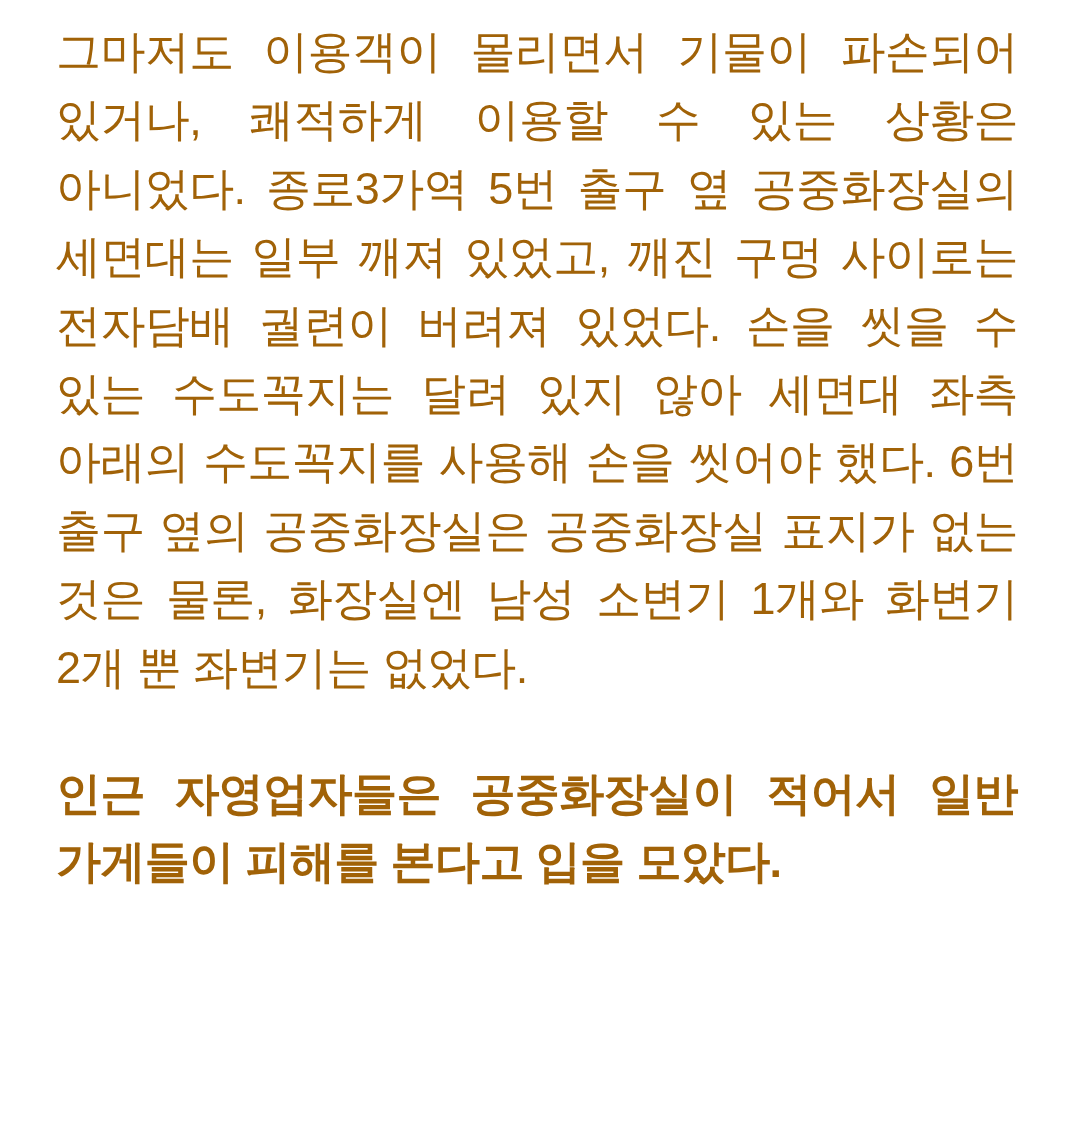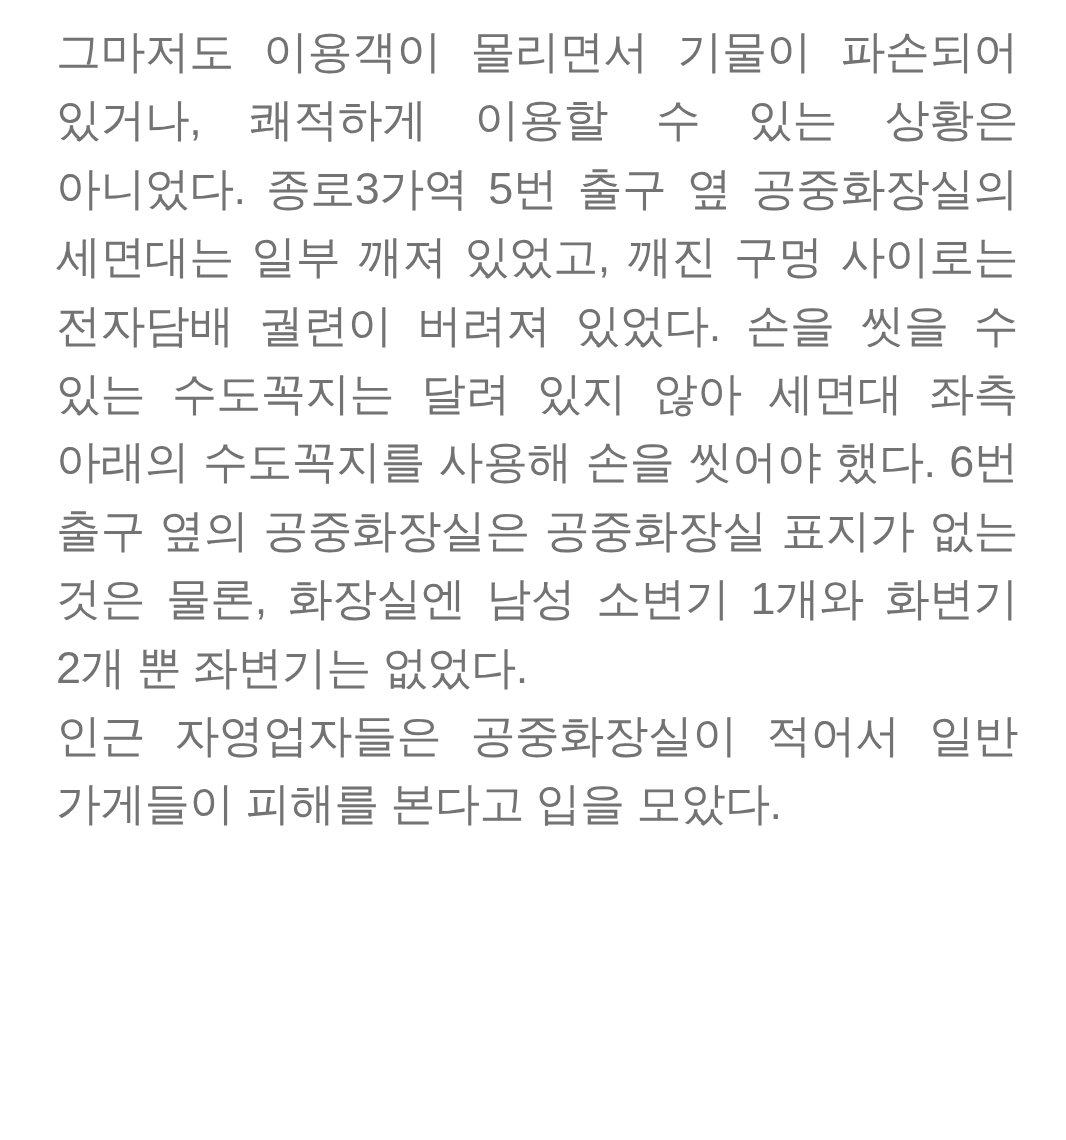--- a/index.html
+++ b/index.html
@@ -14,30 +14,32 @@
     overflow: hidden;
     font-family: "Liberation Sans", "DejaVu Sans", sans-serif;
   }
   .article-body {
     box-sizing: border-box;
     width: 1066px;
     padding: 18px 48px 0 56px;
   }
   .paragraph {
     margin: 0;
-    color: #737373;
+    color: #a16207;
     font-size: 45px;
     line-height: 1.52;
     letter-spacing: -0.6px;
     text-align: justify;
     text-justify: inter-character;
     word-break: keep-all;
     font-weight: 400;
   }
   .paragraph + .paragraph {
+    margin-top: 58px;
+    font-weight: bold;
   }
 </style>
 </head>
 <body>
 
 <div class="article-body">
   <p class="paragraph">그마저도 이용객이 몰리면서 기물이 파손되어 있거나, 쾌적하게 이용할 수 있는 상황은 아니었다. 종로3가역 5번 출구 옆 공중화장실의 세면대는 일부 깨져 있었고, 깨진 구멍 사이로는 전자담배 궐련이 버려져 있었다. 손을 씻을 수 있는 수도꼭지는 달려 있지 않아 세면대 좌측 아래의 수도꼭지를 사용해 손을 씻어야 했다. 6번 출구 옆의 공중화장실은 공중화장실 표지가 없는 것은 물론, 화장실엔 남성 소변기 1개와 화변기 2개 뿐 좌변기는 없었다.</p>
   <p class="paragraph">인근 자영업자들은 공중화장실이 적어서 일반 가게들이 피해를 본다고 입을 모았다.</p>
 </div>
 

